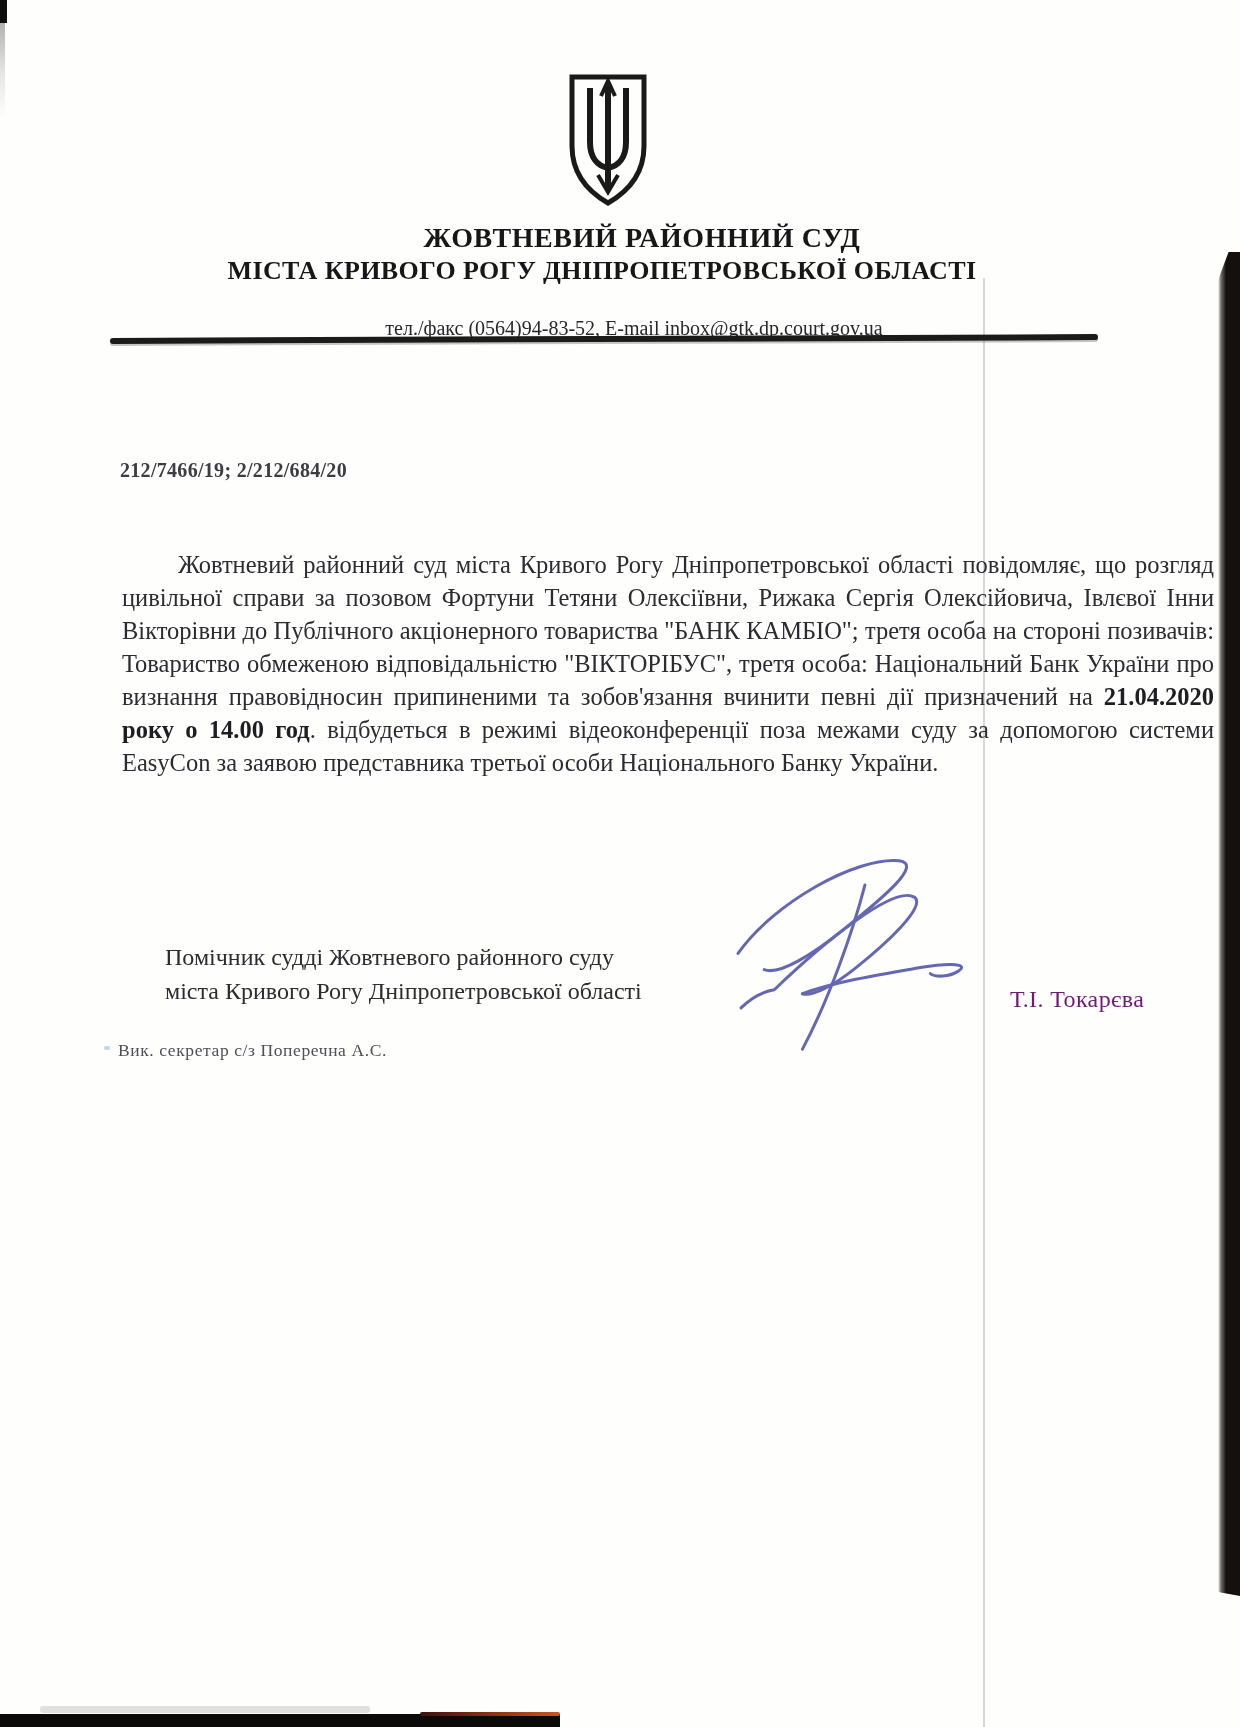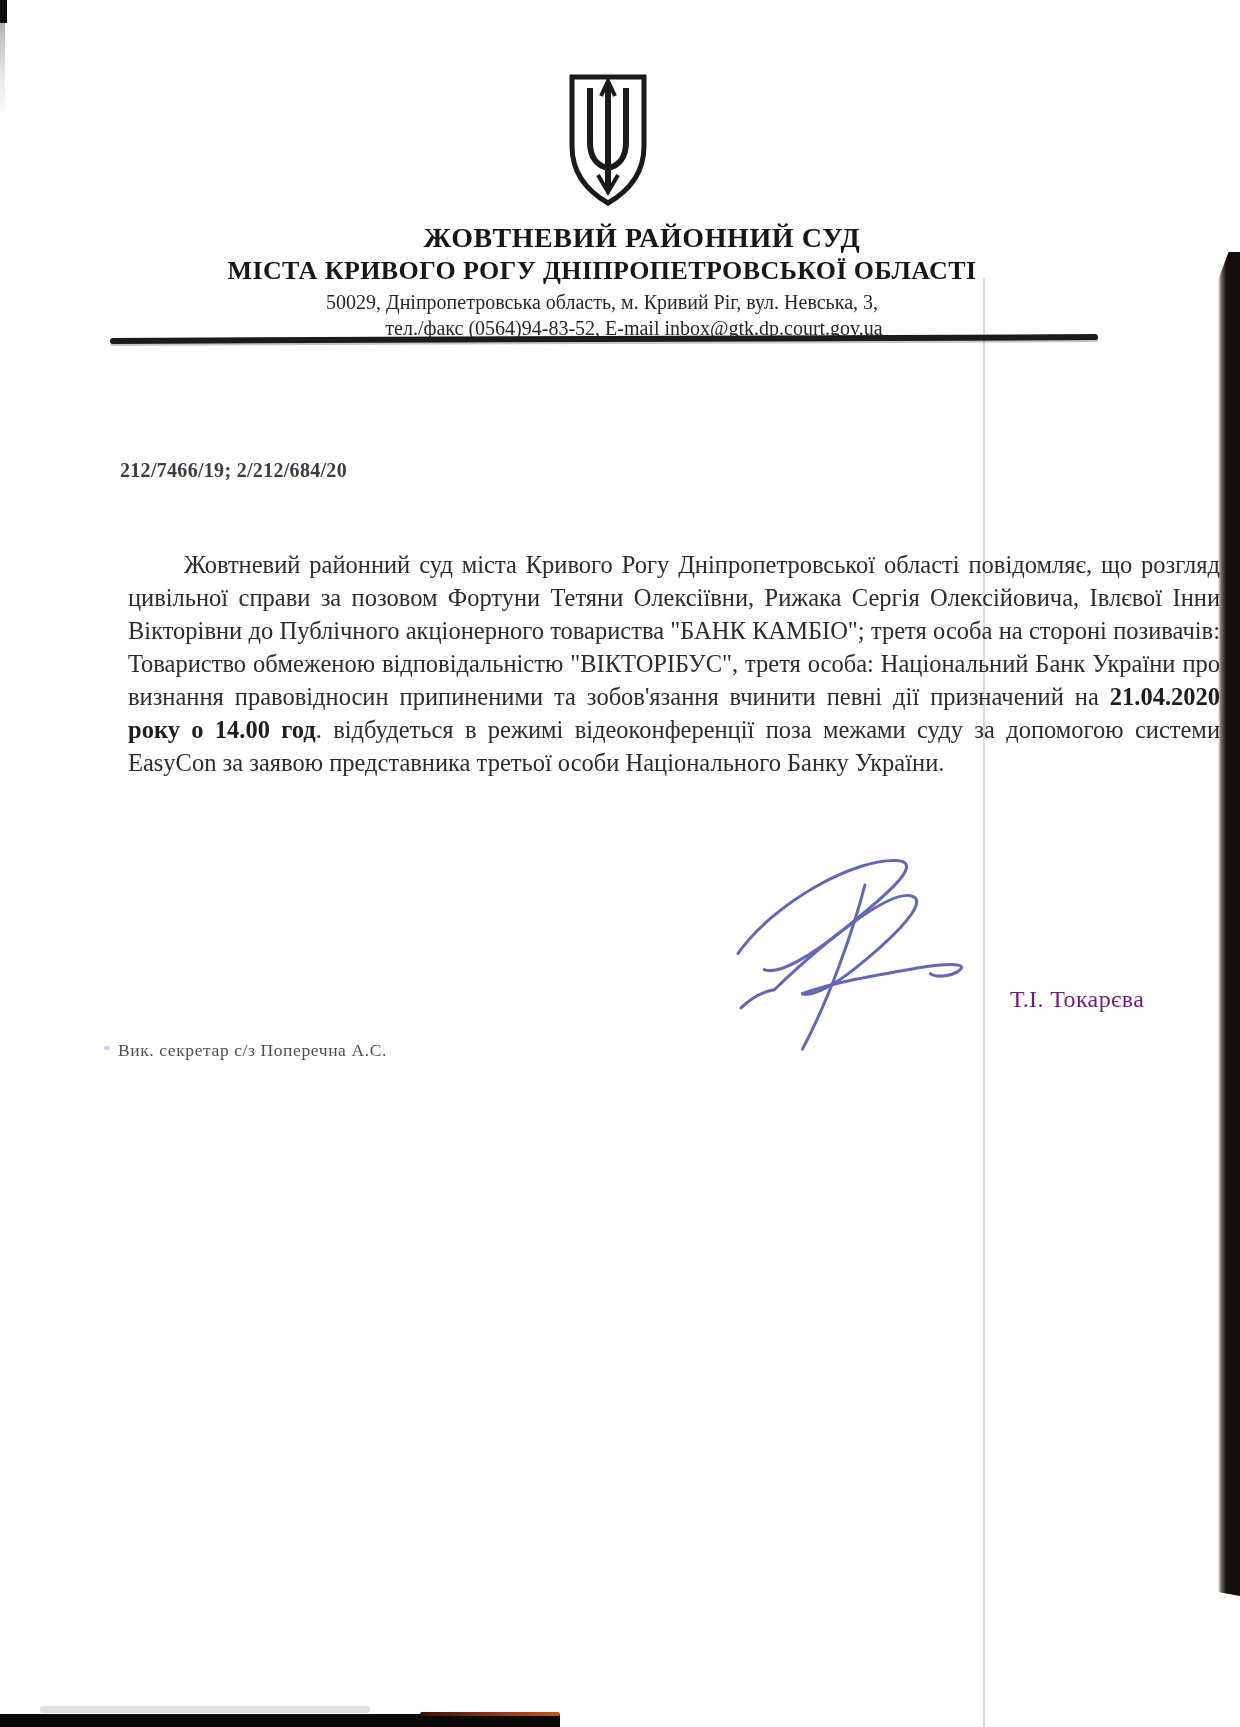--- a/index.html
+++ b/index.html
@@ -41,21 +41,21 @@
     position:absolute;left:114px;top:371px;
     font-size:20px;color:#34343c;white-space:pre;
     border-bottom:2px solid #3d3d46;padding:0 10px 4px 0;
   }
   .case-numbers{
     position:absolute;left:120px;top:459px;
     font-size:20px;color:#3c3c44;letter-spacing:.3px;font-weight:bold;
   }
   
   .body-par{
-    position:absolute;left:128px;top:548px;width:1092px;
+    position:absolute;left:122px;top:548px;width:1092px;
     font-size:24.5px;line-height:33px;
     text-align:justify;text-indent:56px;color:#2b2b31;
   }
   .body-par b{color:#1d1d22;}
   
   .sig-title{
     position:absolute;left:165px;top:941px;
     font-size:24px;line-height:33.5px;color:#2b2b31;
   }
   .sig-scribble{position:absolute;left:733px;top:853px;width:292px;height:205px;}
@@ -108,28 +108,31 @@
       </g>
       <g fill="none" stroke="#1a1a1a" stroke-width="4">
         <path d="M36,24 L43,9 L50,24"></path>
         <path d="M33,103 L43,120 L53,103"></path>
       </g>
     </svg>
   </div>
 
   <div class="court-title-1">ЖОВТНЕВИЙ РАЙОННИЙ СУД</div>
   <div class="court-title-2">МІСТА КРИВОГО РОГУ ДНІПРОПЕТРОВСЬКОЇ ОБЛАСТІ</div>
-  <div class="addr-line">50029, Дніпропетровська область, м. Кривий Ріг, вул. Невська, 3,</div>
   <div class="contact-line"><span>тел./факс (0564)94-83-52, E-mail </span><span class="u">inbox@gtk.dp.court.gov.ua</span></div>
   <div class="header-rule"></div>
 
   <div class="case-numbers">212/7466/19; 2/212/684/20</div>
 
   <div class="body-par"><span>Жовтневий районний суд міста Кривого Рогу Дніпропетровської області повідомляє, що розгляд цивільної справи за позовом  Фортуни Тетяни Олексіївни, Рижака Сергія Олексійовича, Івлєвої Інни Вікторівни до Публічного акціонерного товариства "БАНК КАМБІО"; третя особа на стороні позивачів: Товариство обмеженою відповідальністю "ВІКТОРІБУС", третя особа: Національний Банк України про визнання правовідносин припиненими та зобов'язання вчинити певні дії призначений на </span><b>21.04.2020 року о 14.00 год</b><span>. відбудеться в режимі відеоконференції поза межами суду за допомогою системи EasyCon за заявою представника третьої особи Національного Банку України.</span></div>
 
+  <div class="sig-title">
+    <div>Помічник судді Жовтневого районного суду</div>
+    <div>міста Кривого Рогу Дніпропетровської області</div>
+  </div>
 
   <div class="sig-scribble">
     <svg viewBox="0 0 290 200" width="292" height="205" xmlns="http://www.w3.org/2000/svg">
       <g fill="none" stroke="#585cae" stroke-width="3" stroke-linecap="round" opacity="0.92">
         <path d="M5,98 C40,48 122,2 165,6 C189,9 150,42 110,74 C80,98 46,120 31,114"></path>
         <path d="M8,152 C18,142 29,136 41,134 C91,86 160,30 180,42 C193,51 151,89 121,113 C101,129 79,141 69,138"></path>
         <path d="M69,138 C101,126 151,118 186,112 C216,107 236,108 223,116 C215,121 201,122 196,118"></path>
         <path d="M131,30 C119,76 96,142 69,193"></path>
       </g>
     </svg>

